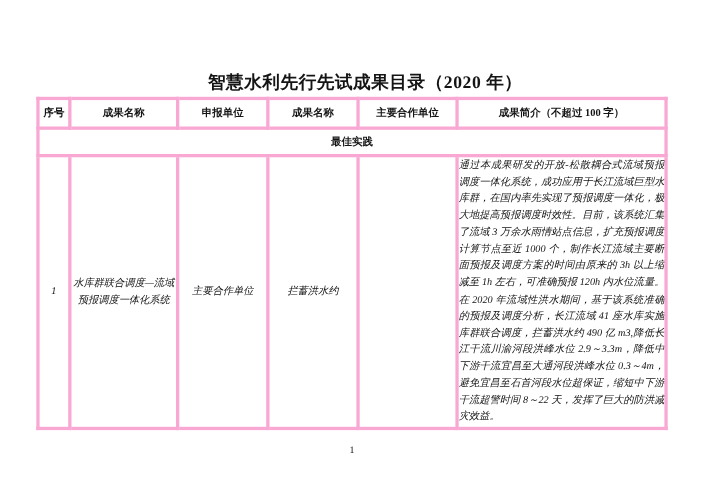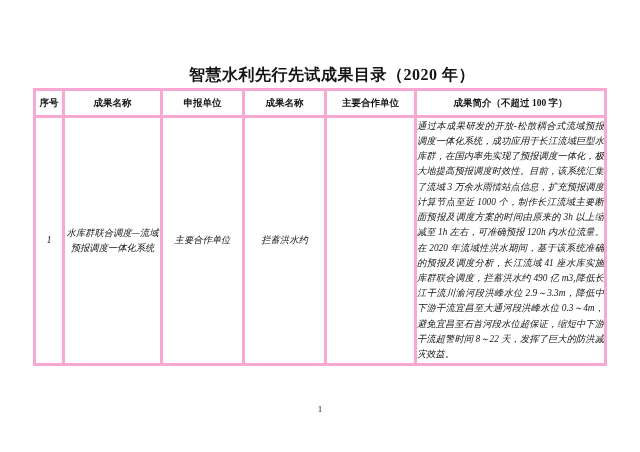--- a/index.html
+++ b/index.html
@@ -107,20 +107,23 @@
       <tr>
         <th>序号</th>
         <th>成果名称</th>
         <th>申报单位</th>
         <th>成果名称</th>
         <th>主要合作单位</th>
         <th>成果简介（不超过 100 字）</th>
       </tr>
     </thead>
     <tbody>
+      <tr class="section-row">
+        <td colspan="6">最佳实践</td>
+      </tr>
       <tr class="data-row">
         <td class="c-index">1</td>
         <td class="c-name">水库群联合调度—流域预报调度一体化系统</td>
         <td class="c-declare">主要合作单位</td>
         <td class="c-undertake">拦蓄洪水约</td>
         <td class="c-coop"></td>
         <td class="c-summary">通过本成果研发的开放-松散耦合式流域预报调度一体化系统，成功应用于长江流域巨型水库群，在国内率先实现了预报调度一体化，极大地提高预报调度时效性。目前，该系统汇集了流域 3 万余水雨情站点信息，扩充预报调度计算节点至近 1000 个，制作长江流域主要断面预报及调度方案的时间由原来的 3h 以上缩减至 1h 左右，可准确预报 120h 内水位流量。在 2020 年流域性洪水期间，基于该系统准确的预报及调度分析，长江流域 41 座水库实施库群联合调度，拦蓄洪水约 490 亿 m3,降低长江干流川渝河段洪峰水位 2.9～3.3m，降低中下游干流宜昌至大通河段洪峰水位 0.3～4m，避免宜昌至石首河段水位超保证，缩短中下游干流超警时间 8～22 天，发挥了巨大的防洪减灾效益。</td>
       </tr>
     </tbody>
   </table>

